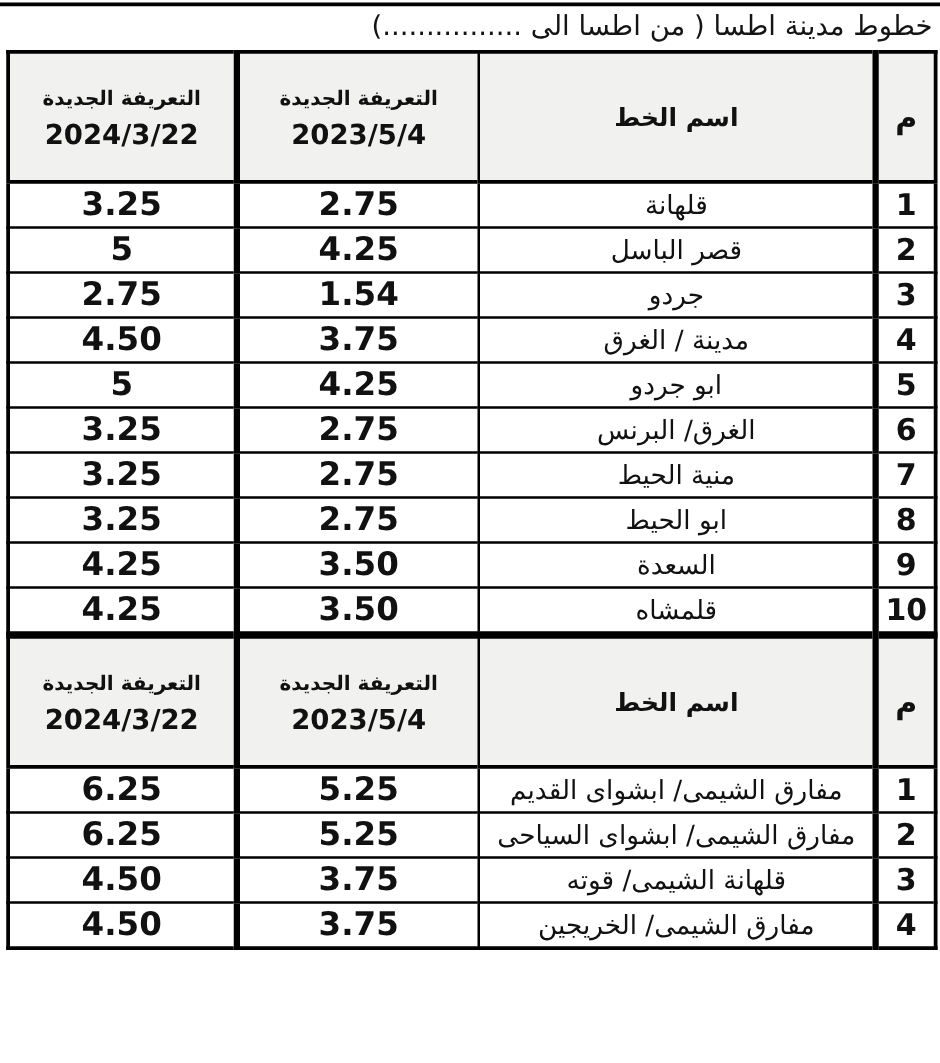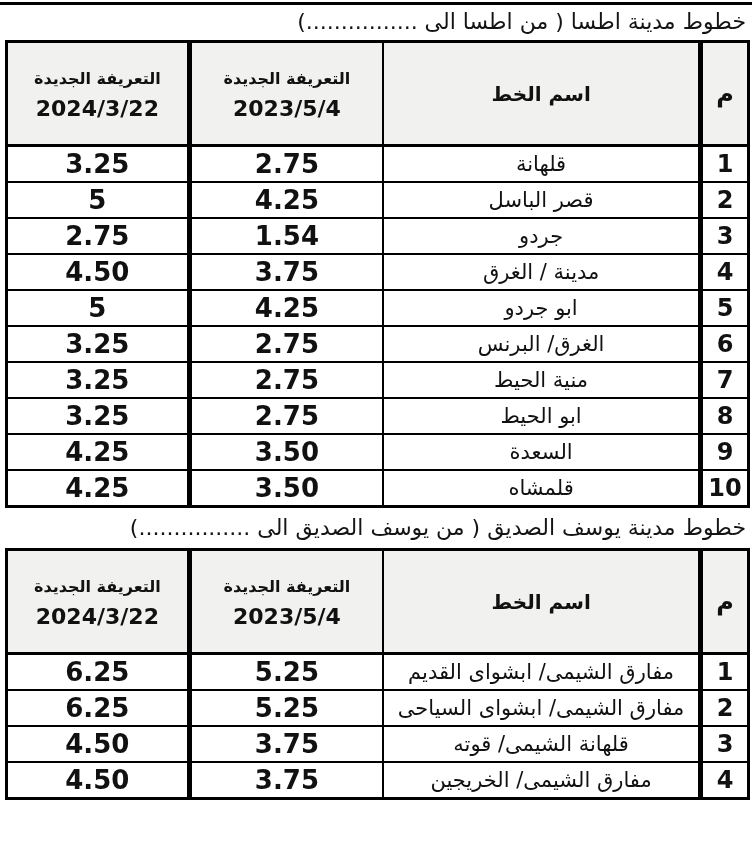--- a/index.html
+++ b/index.html
@@ -150,21 +150,20 @@
     <td class="col-serial serial">10</td>
     <td class="col-name name">قلمشاه</td>
     <td class="col-old num">3.50</td>
     <td class="col-new num">4.25</td>
   </tr>
 </tbody>
     </table>
   </section>
 
   <section>
-    <div class="table-title title-2">خطوط مدينة يوسف الصديق ( من يوسف الصديق الى ................)</div>
 
     <table>
       <colgroup>
         <col style="width:47px">
           <col style="width:311px">
         <col style="width:190px">
           <col style="width:179px">
       </colgroup>
       <thead>
         <tr>

